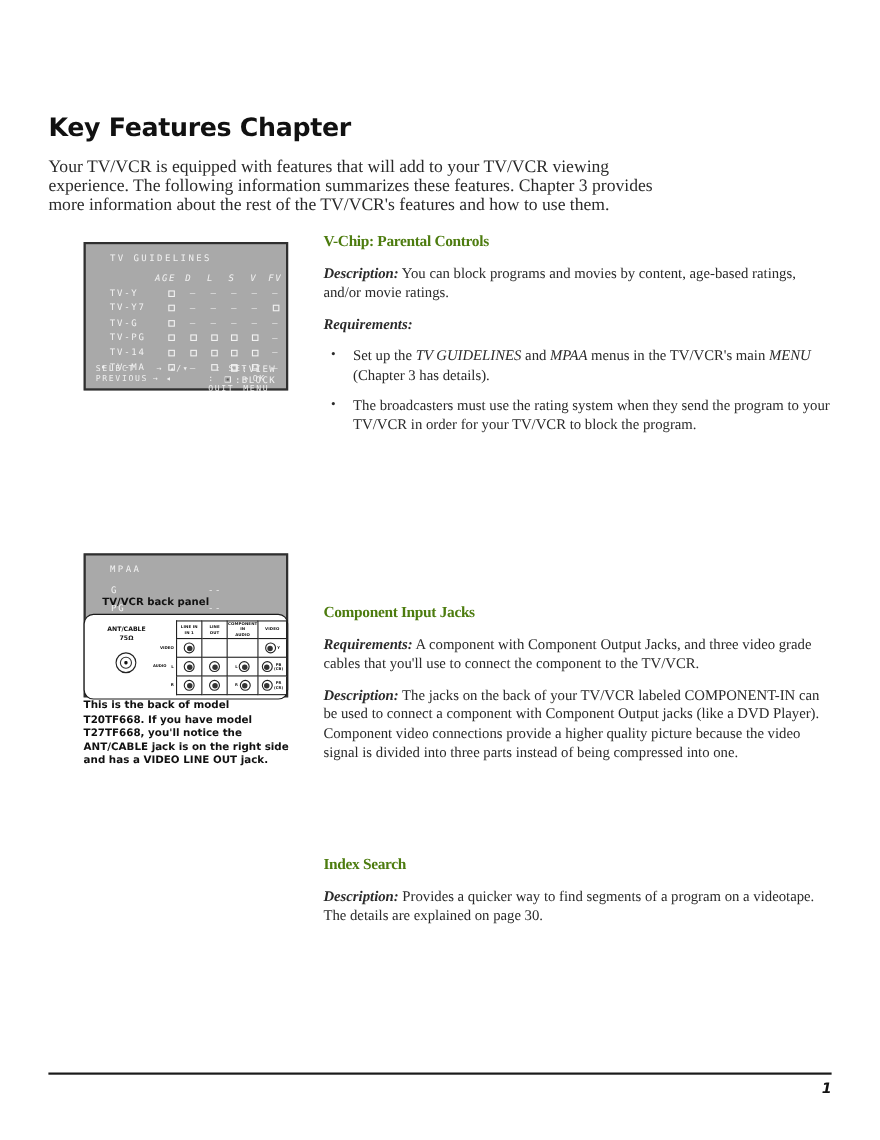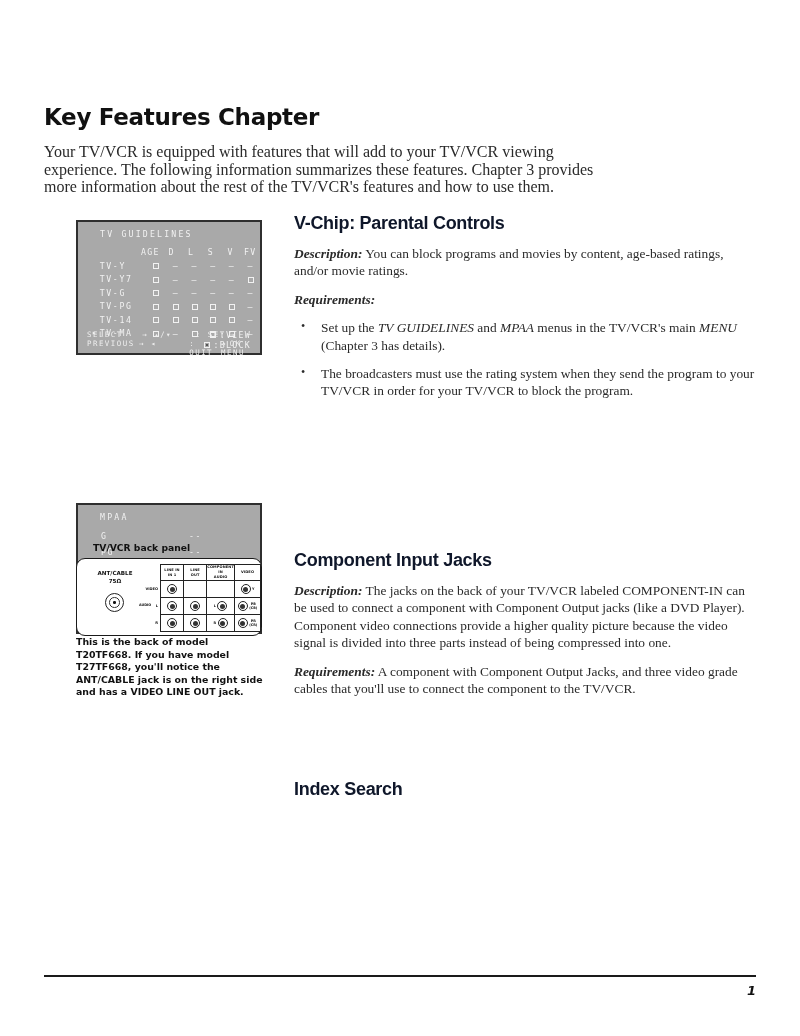--- a/index.html
+++ b/index.html
@@ -65,25 +65,25 @@
     font-size: 16px;
     line-height: 17.6px;
     color: #2a2a2a;
   }
 
   
   .col-left  { position: absolute; left: 76px; }
   .col-right { position: absolute; left: 294px; width: 464px; }
 
   .sec-heading {
-    font-family: Liberation Sans, sans-serif;
-    font-weight: bold;
-    font-size: 18px;
+    font-family: Liberation Serif, serif;
+    font-weight: bold;
+    font-size: 14px;
     letter-spacing: -0.3px;
-    color: #0f172a;
+    color: #4d7c0f;
     margin: 0 0 11px 0;
   }
   .para {
     font-size: 13.4px;
     line-height: 17.4px;
     margin: 0 0 11px 0;
     color: #2a2a2a;
   }
   .para b { font-weight: bold; font-style: italic; }
   .bullets { margin: 0; padding: 0; list-style: none; }
@@ -143,20 +143,21 @@
     height: 14px;
     padding-left: 61px;
     font-size: 8.2px;
     letter-spacing: 1.4px;
   }
   .osd-colhead span,
   .osd-cell {
     width: 21.5px;
     display: inline-block;
     text-align: center;
+    font-style: italic;
   }
   .chk {
     display: inline-block;
     width: 6px;
     height: 6px;
     border: 1px solid #f2f2f2;
     box-sizing: border-box;
     vertical-align: middle;
   }
   .chk.blocked { background: #555; box-shadow: inset 0 0 0 1px #a9a9a9; }
@@ -599,27 +600,30 @@
       </tbody>
         </table>
       <div style="position:absolute; left:62px; top:44px; font-family:'DejaVu Sans',sans-serif; font-weight:bold; font-size:3.4px; color:#111; transform:rotate(0deg);">AUDIO</div>
     </div>
     <div class="bp-caption-bottom">This is the back of model T20TF668. If you have model T27TF668, you'll notice the ANT/CABLE jack is on the right side and has a VIDEO LINE OUT jack.</div>
   </div>
 
   <div class="col-right" style="top:550px;">
     <h2 class="sec-heading">Component Input Jacks</h2>
     <p class="para">
+      <b>Requirements:</b><span> A component with Component Output Jacks, and three video grade cables that you'll use to connect the component to the TV/VCR.</span>
+    </p>
+    <p class="para">
       <b>Description:</b><span> The jacks on the back of your TV/VCR labeled COMPONENT-IN can be used to connect a component with Component Output jacks (like a DVD Player). Component video connections provide a higher quality picture because the video signal is divided into three parts instead of being compressed into one.</span>
     </p>
+  </div>
+
+  <div class="col-right" style="top:779px;">
+    <h2 class="sec-heading">Index Search</h2>
     <p class="para">
-      <b>Requirements:</b><span> A component with Component Output Jacks, and three video grade cables that you'll use to connect the component to the TV/VCR.</span>
+      <b>Description:</b><span> Provides a quicker way to find segments of a program on a videotape. The details are explained on page 30.</span>
     </p>
   </div>
 
-  <div class="col-right" style="top:779px;">
-    <h2 class="sec-heading">Index Search</h2>
-  </div>
-
   <div class="footer-rule"></div>
   <div class="footer-page">1</div>
 
 </div>
 
 </body></html>

